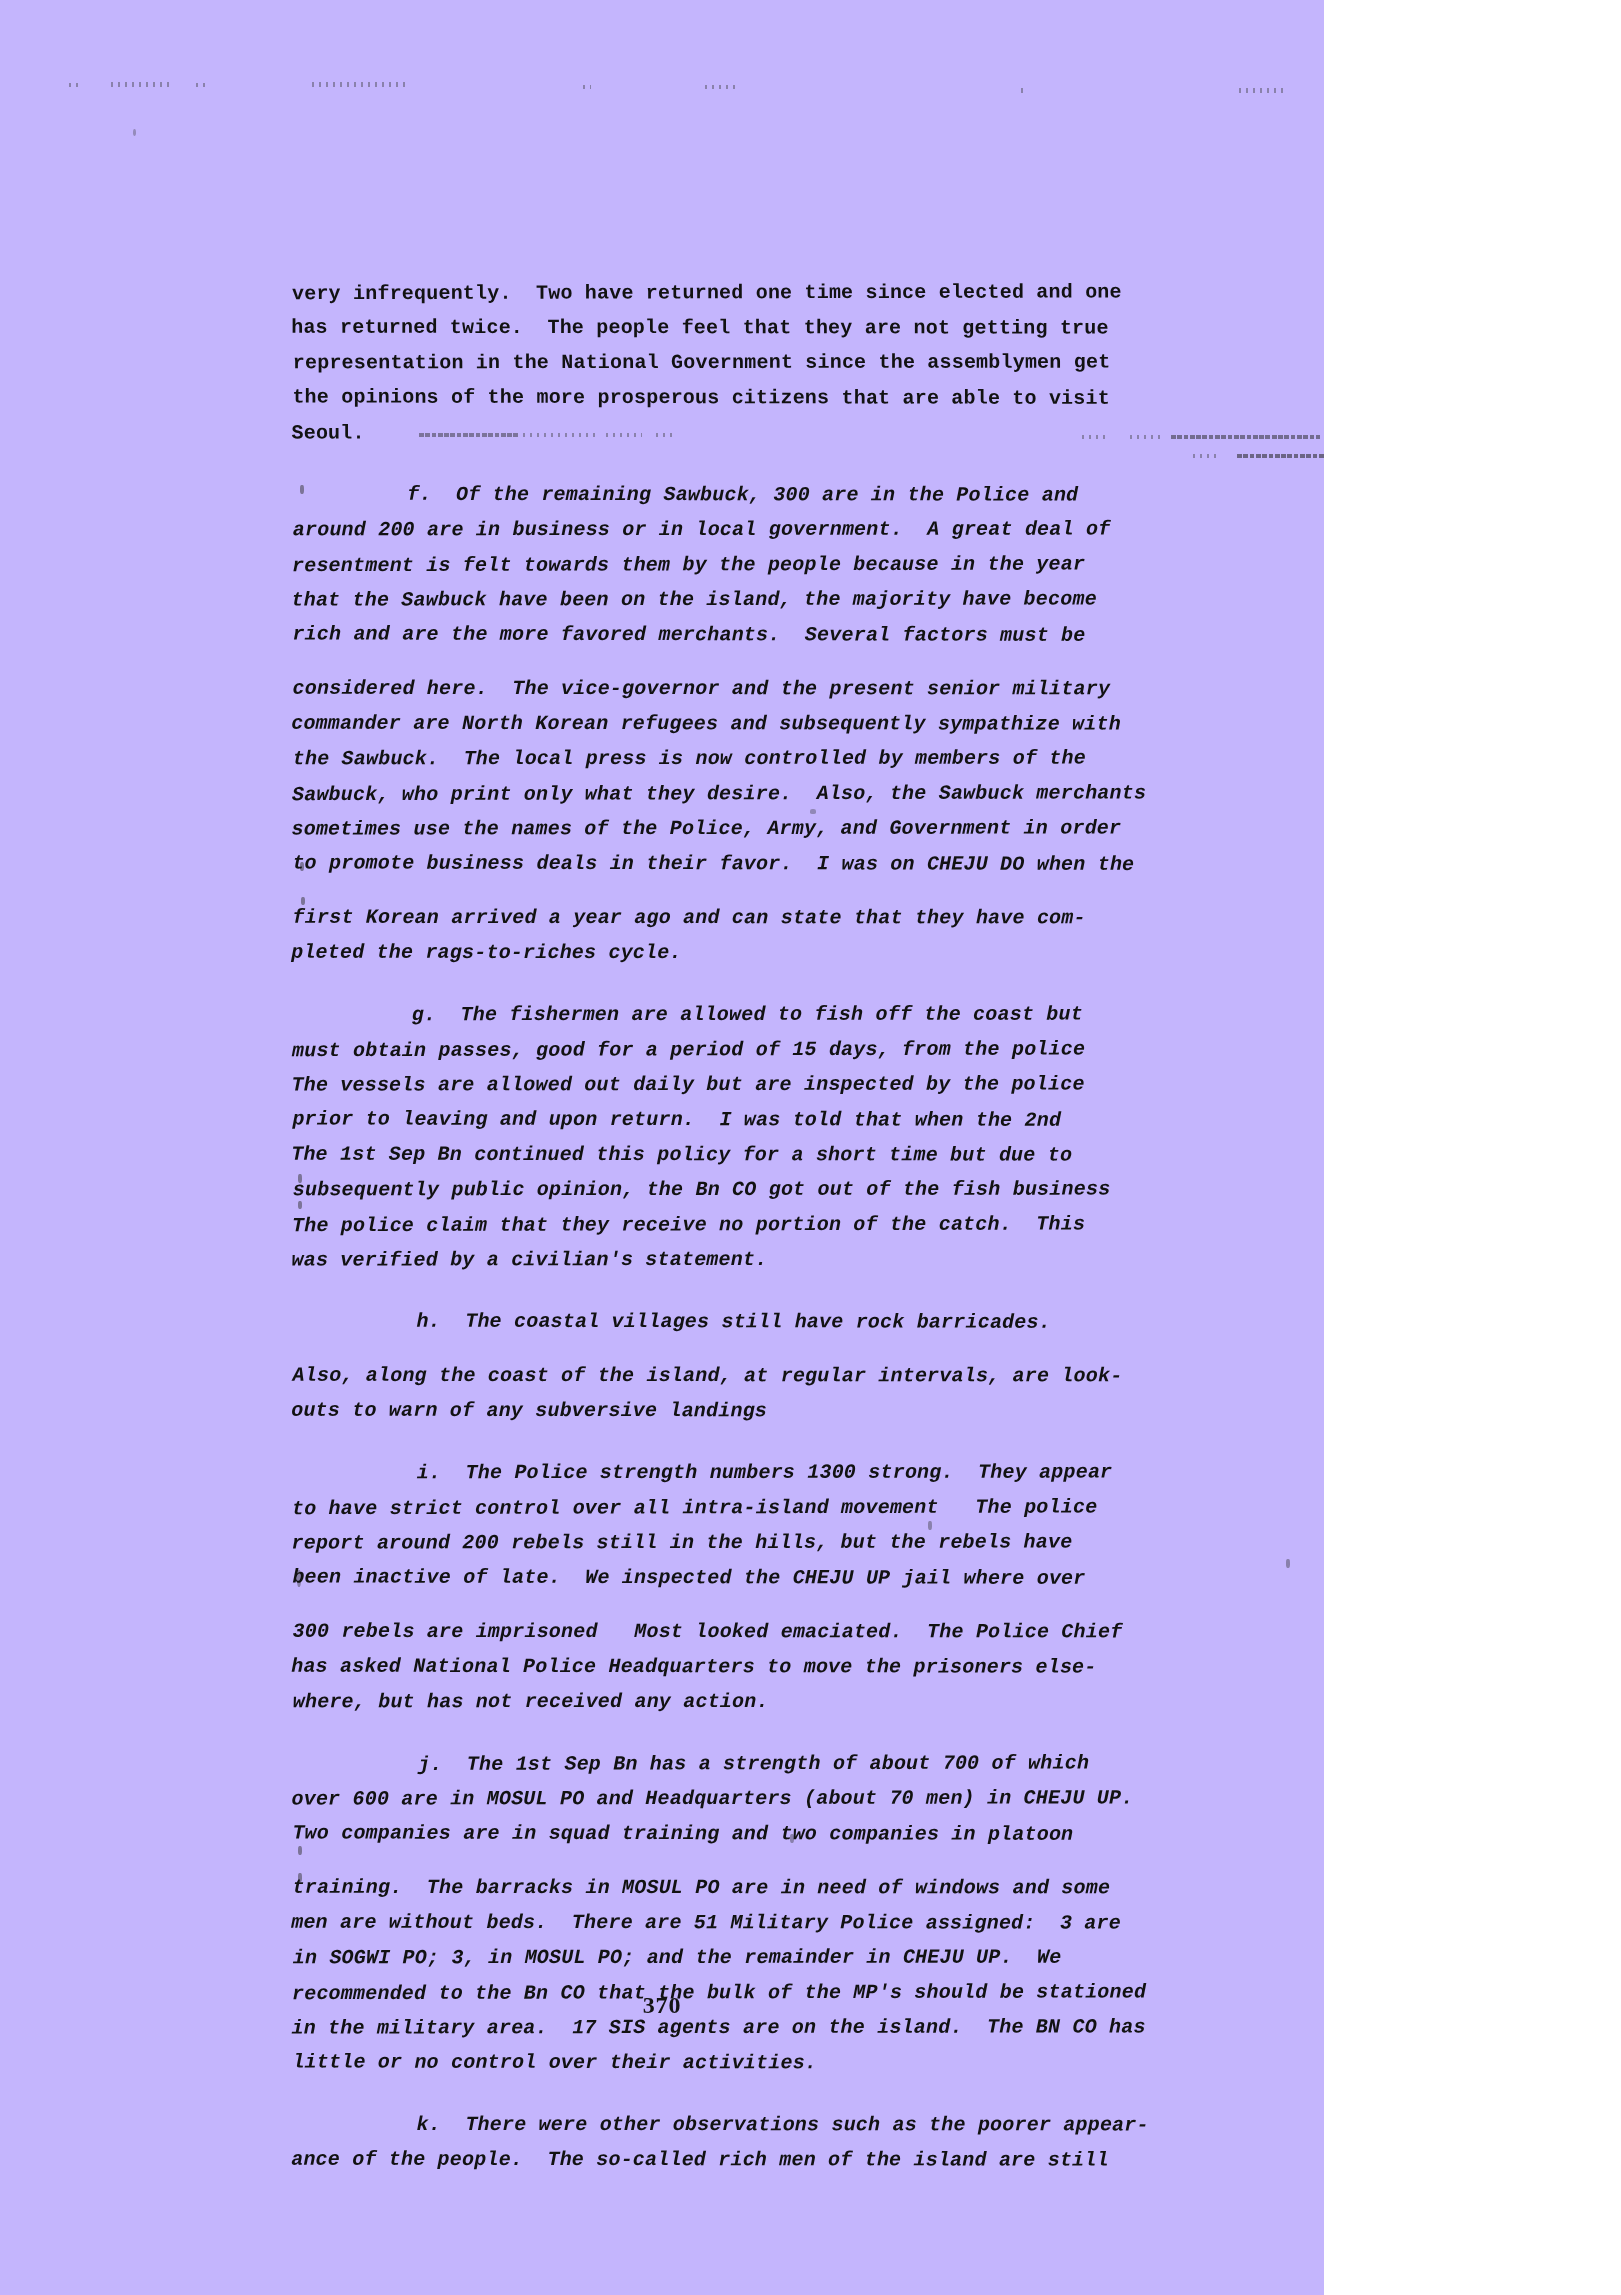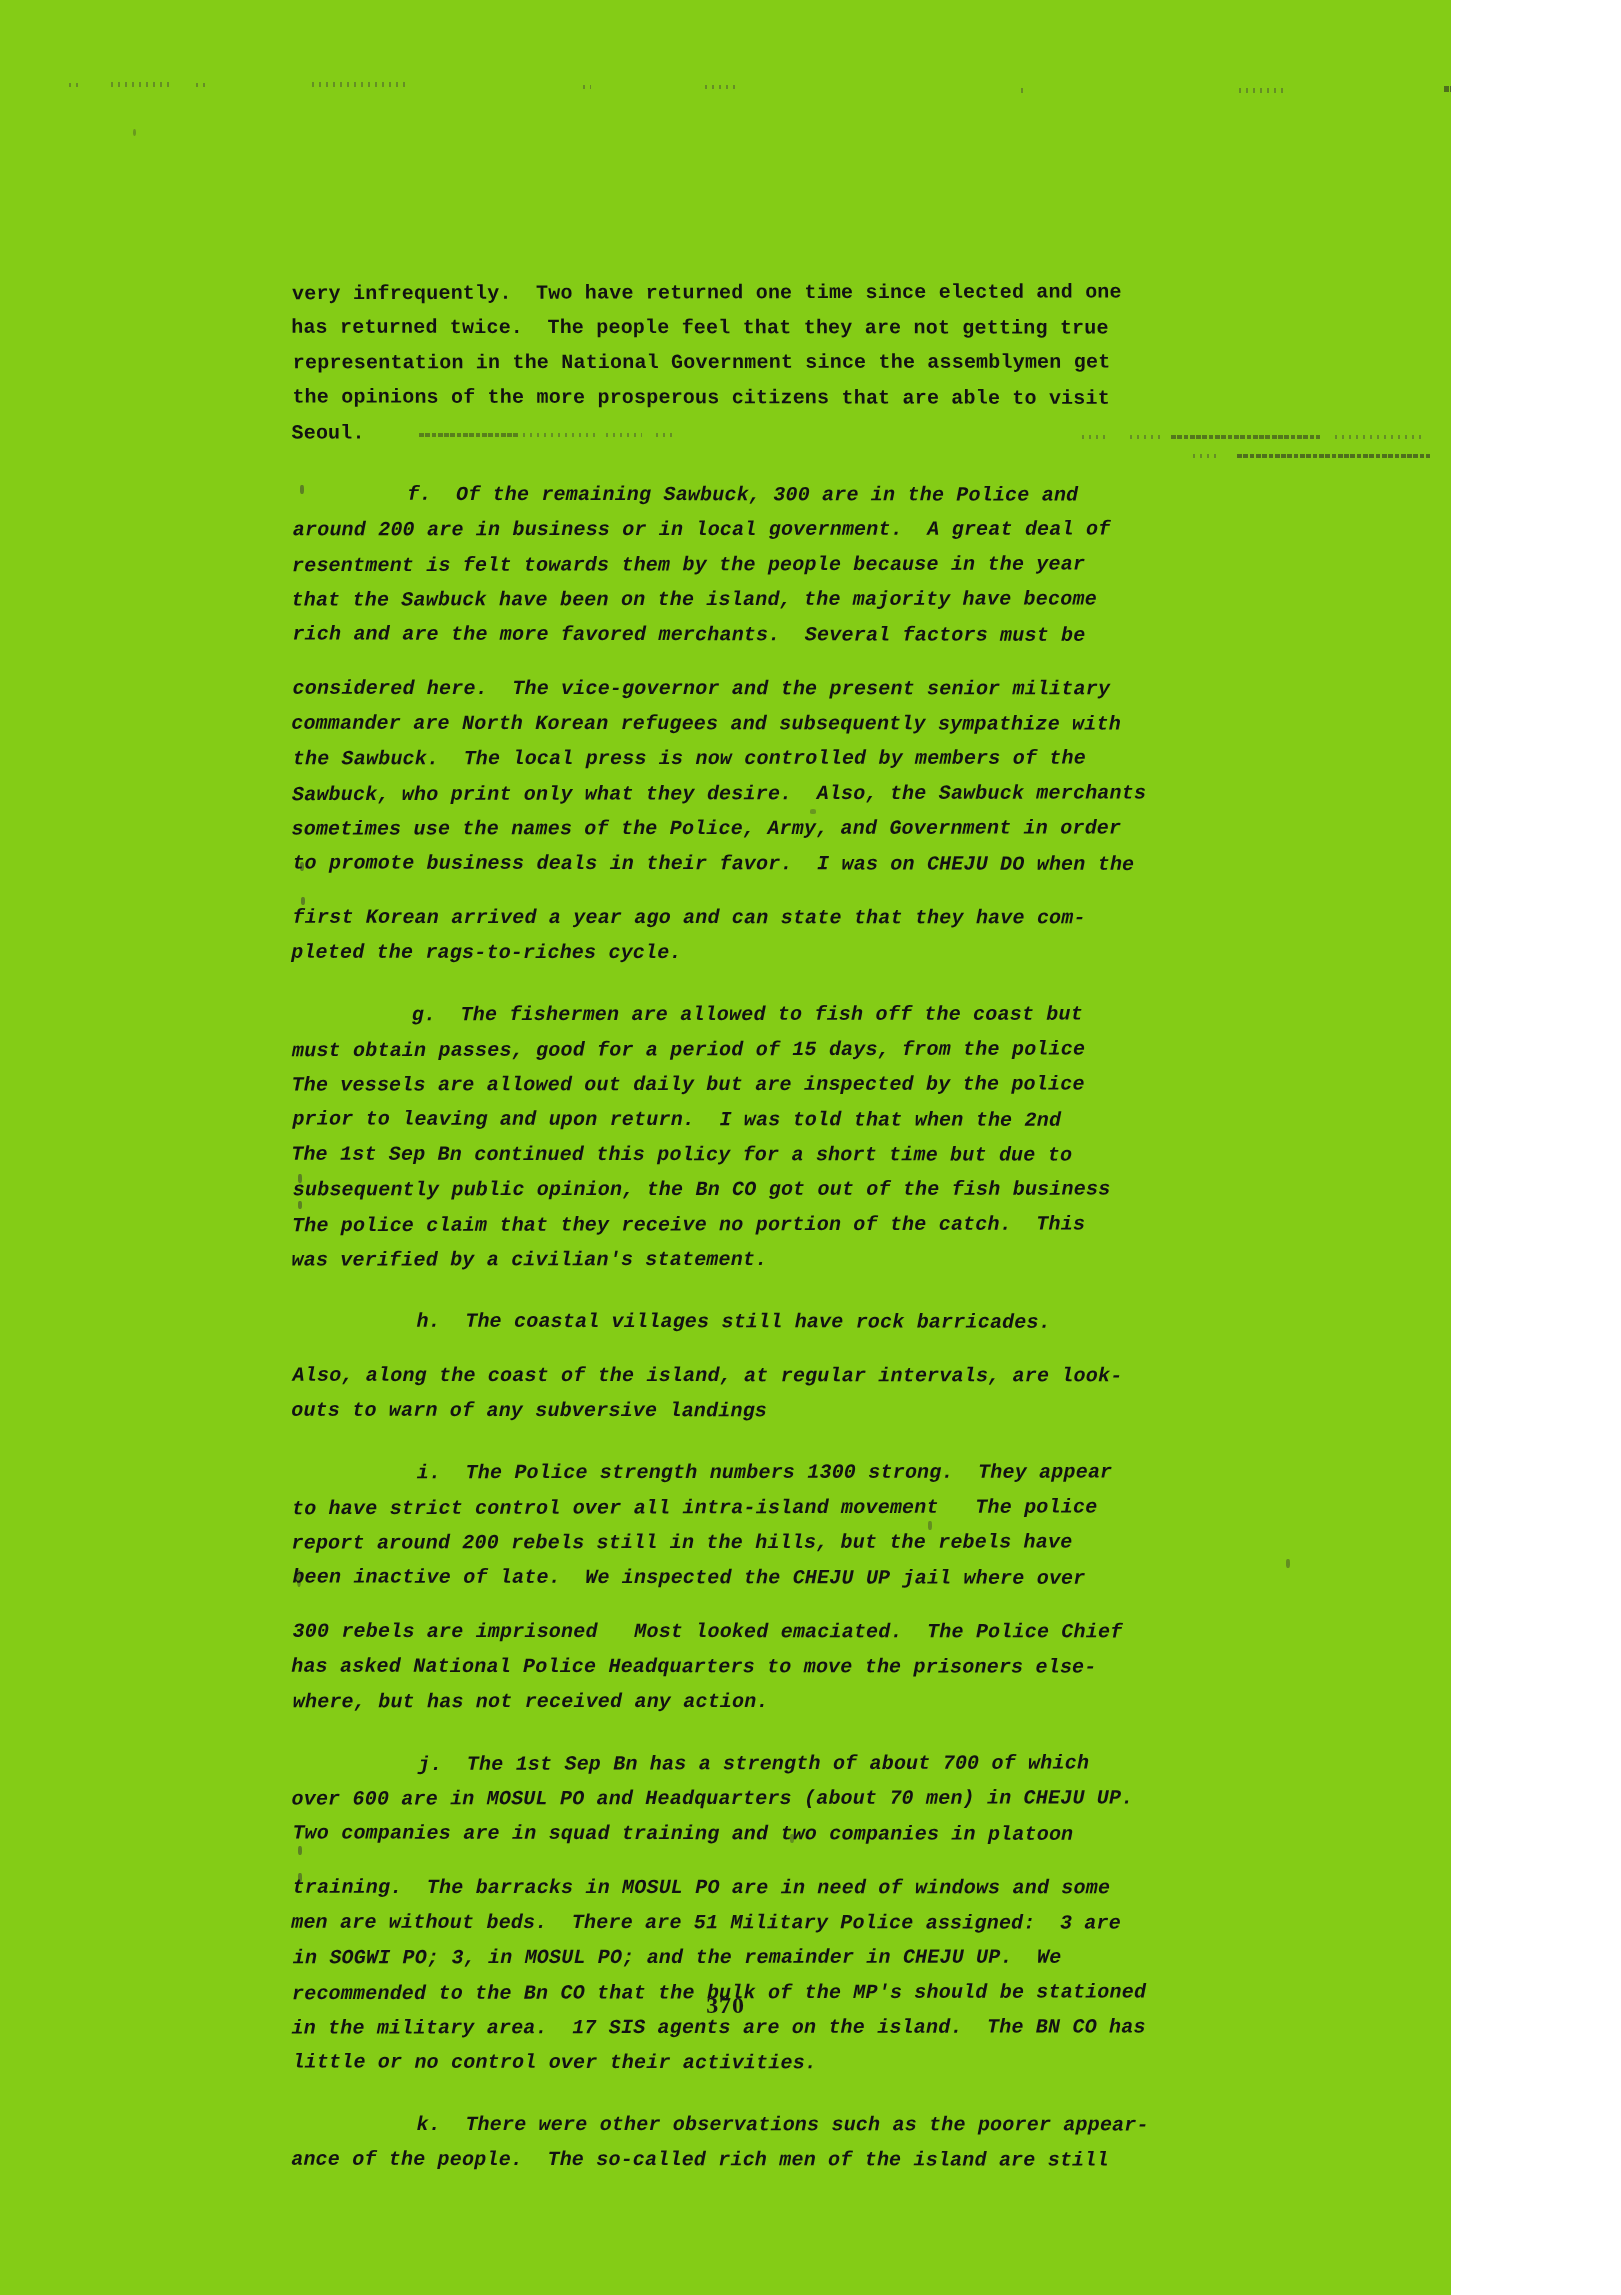--- a/index.html
+++ b/index.html
@@ -4,23 +4,23 @@
 <title>Scanned Typewritten Report Page 370</title>
 <style>
   html, body {
     margin: 0;
     padding: 0;
     background: #ffffff;
   }
 
   .page {
     position: relative;
-    width: 1451px;
+    width: 1324px;
     height: 2295px;
-    background: #84cc16;
+    background: #c4b5fd;
     overflow: hidden;
     font-family: "Liberation Mono", "DejaVu Sans Mono", monospace;
     color: #0a0a0a;
   }
 
   
   .artifact-layer {
     position: absolute;
     inset: 0;
     pointer-events: none;

